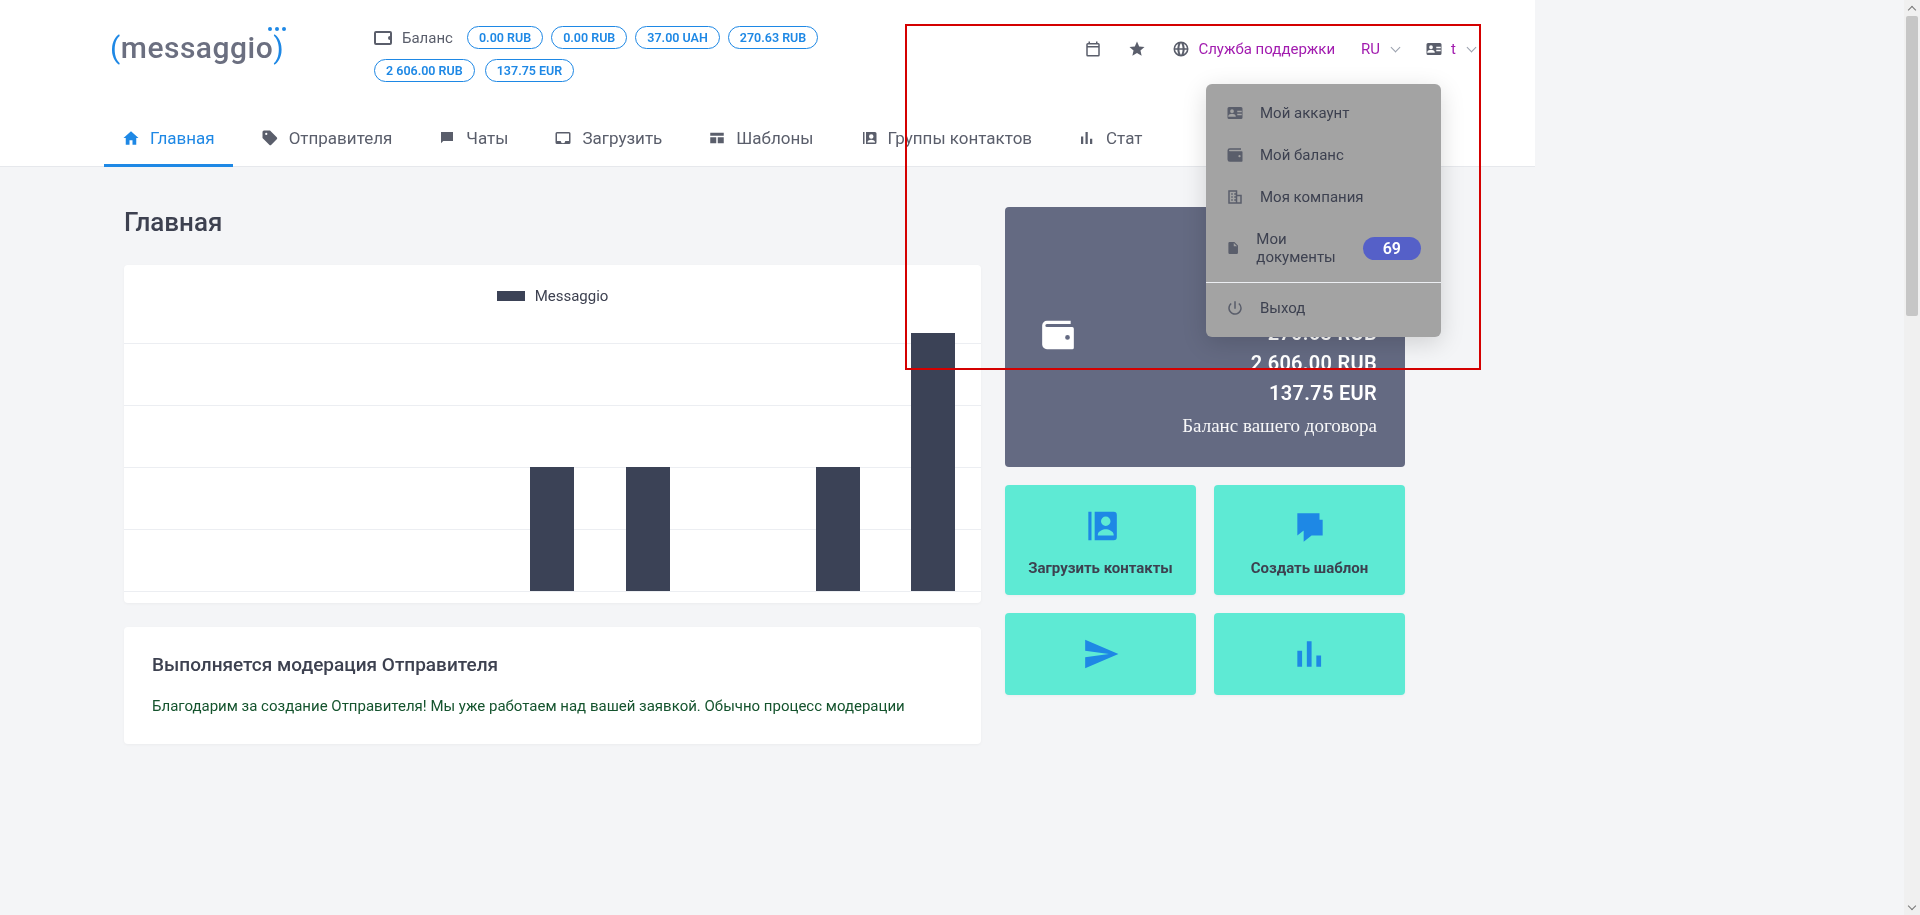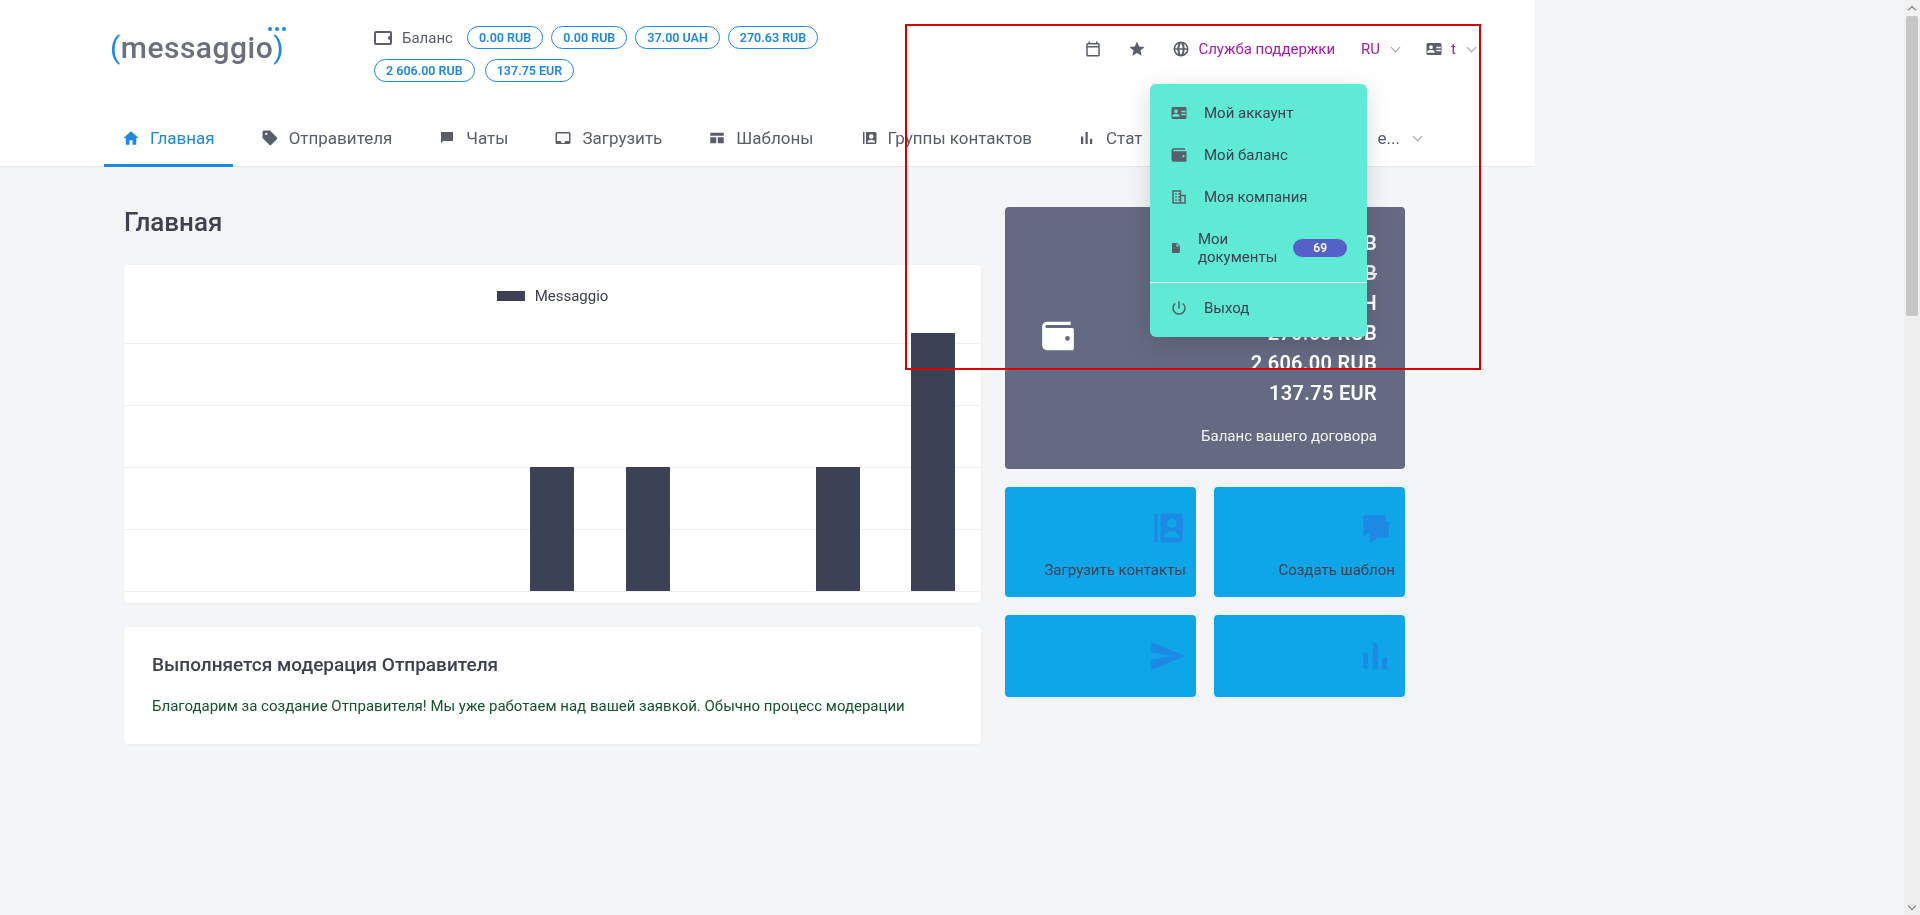--- a/index.html
+++ b/index.html
@@ -23,24 +23,24 @@
 .balance-row2 { margin-top:10px; display:flex; gap:10px; padding-left:0; }
 
 .top-right { display:flex; align-items:center; gap:26px; padding-right:60px; padding-top:20px; color:#a21caf; font-size:15px; }
 .tr-item { display:flex; align-items:center; gap:8px; cursor:pointer; }
 .ico { width:18px; height:18px; display:inline-flex; align-items:center; justify-content:center; }
 .ico svg { width:100%; height:100%; fill:#5a5e6b; }
 .chev { border:solid #9aa0ad; border-width:0 1.5px 1.5px 0; display:inline-block; padding:3px; transform:rotate(45deg); margin-left:4px; margin-top:-3px; }
 
 .red-annot { position:absolute; border:2px solid #d40000; top:24px; left:905px; width:576px; height:346px; pointer-events:none; z-index:5; }
 
-.dropdown { position:absolute; top:84px; left:1150px; width:217px; background:#5eead4; border-radius:6px; box-shadow:0 6px 24px rgba(0,0,0,.15); padding:8px 0; z-index:10; }
+.dropdown { position:absolute; top:84px; left:1206px; width:235px; background:#a3a3a3; border-radius:6px; box-shadow:0 6px 24px rgba(0,0,0,.15); padding:8px 0; z-index:10; }
 .dd-item { display:flex; align-items:center; gap:16px; padding:12px 20px; font-size:15px; color:#3d4150; cursor:pointer; }
 .dd-sep { border-top:1px solid #eceef2; margin:4px 0; }
-.dd-badge { background:#5560c8; color:#fff; font-size:12px; font-weight:600; padding:2px 20px; border-radius:999px; margin-left:auto; }
+.dd-badge { background:#5560c8; color:#fff; font-size:16px; font-weight:600; padding:2px 20px; border-radius:999px; margin-left:auto; }
 .dd-ico { width:18px; height:18px; fill:#5a5e6b; }
 
 .tabs { display:flex; gap:38px; padding:0 0 0 118px; margin-top:46px; border-bottom:1px solid #e6e8ec; background:#fff; }
 .tab { display:flex; align-items:center; gap:10px; padding:0 4px 18px; color:#5a5e6b; font-size:17px; cursor:pointer; position:relative; }
 .tab.active { color:#1e88e5; }
 .tab.active:after { content:""; position:absolute; left:-14px; right:-14px; bottom:-1px; height:3px; background:#1e88e5; }
 .tab .ico svg { fill:#5a5e6b; }
 .tab.active .ico svg { fill:#1e88e5; }
 .tab-more { margin-left:auto; margin-right:110px; }
 
@@ -62,24 +62,24 @@
 
 .mod-card { margin-top:24px; padding:26px 28px; }
 .mod-title { font-size:19px; color:#3d4150; margin-bottom:18px; font-weight:500; }
 .mod-text { font-size:15px; color:#14532d; line-height:1.6; }
 
 .balance-card { background:#646a82; color:#fff; border-radius:4px; padding:24px 28px 24px; text-align:right; position:relative; min-height:260px; }
 .balance-card .big-ico { position:absolute; left:30px; top:50%; transform:translateY(-50%); }
 .balance-card .big-ico svg { width:46px; height:38px; fill:#fff; }
 .bal-line { font-size:20px; font-weight:600; margin-bottom:6px; letter-spacing:.3px; }
 .bal-line.strike { text-decoration:line-through; opacity:.9; }
-.bal-caption { font-size:15px; margin-top:22px; opacity:.95; }
+.bal-caption { font-size:19px; margin-top:10px; opacity:.95;font-family:Liberation Serif, serif; }
 
 .action-grid { display:grid; grid-template-columns:1fr 1fr; gap:18px; }
-.action-card { background:#0ea5e9; border-radius:4px; padding:22px 10px 18px; text-align:right; cursor:pointer; box-shadow:0 1px 3px rgba(0,0,0,.04); }
+.action-card { background:#5eead4; border-radius:4px; padding:22px 10px 18px; text-align:center; cursor:pointer; box-shadow:0 1px 3px rgba(0,0,0,.04);font-weight:bold; }
 .action-card svg { width:38px; height:38px; fill:#1e88e5; }
 .action-card .lbl { margin-top:10px; font-size:15px; color:#3d4150; }
 
 .scrollbar { position:fixed; right:0; top:0; bottom:0; width:16px; background:#f0f0f0; }
 .scroll-thumb { position:absolute; left:2px; right:2px; top:16px; height:300px; background:#c6c6c6; border-radius:2px; }
 .scroll-arrow { position:absolute; left:0; right:0; height:16px; display:flex; align-items:center; justify-content:center; }
 .scroll-arrow.up { top:0; } .scroll-arrow.down { bottom:0; }
 .sa { border:solid #777; border-width:0 1.5px 1.5px 0; padding:2.5px; display:inline-block; }
 .sa.up { transform:rotate(-135deg); margin-top:3px; }
 .sa.down { transform:rotate(45deg); margin-bottom:3px; }

